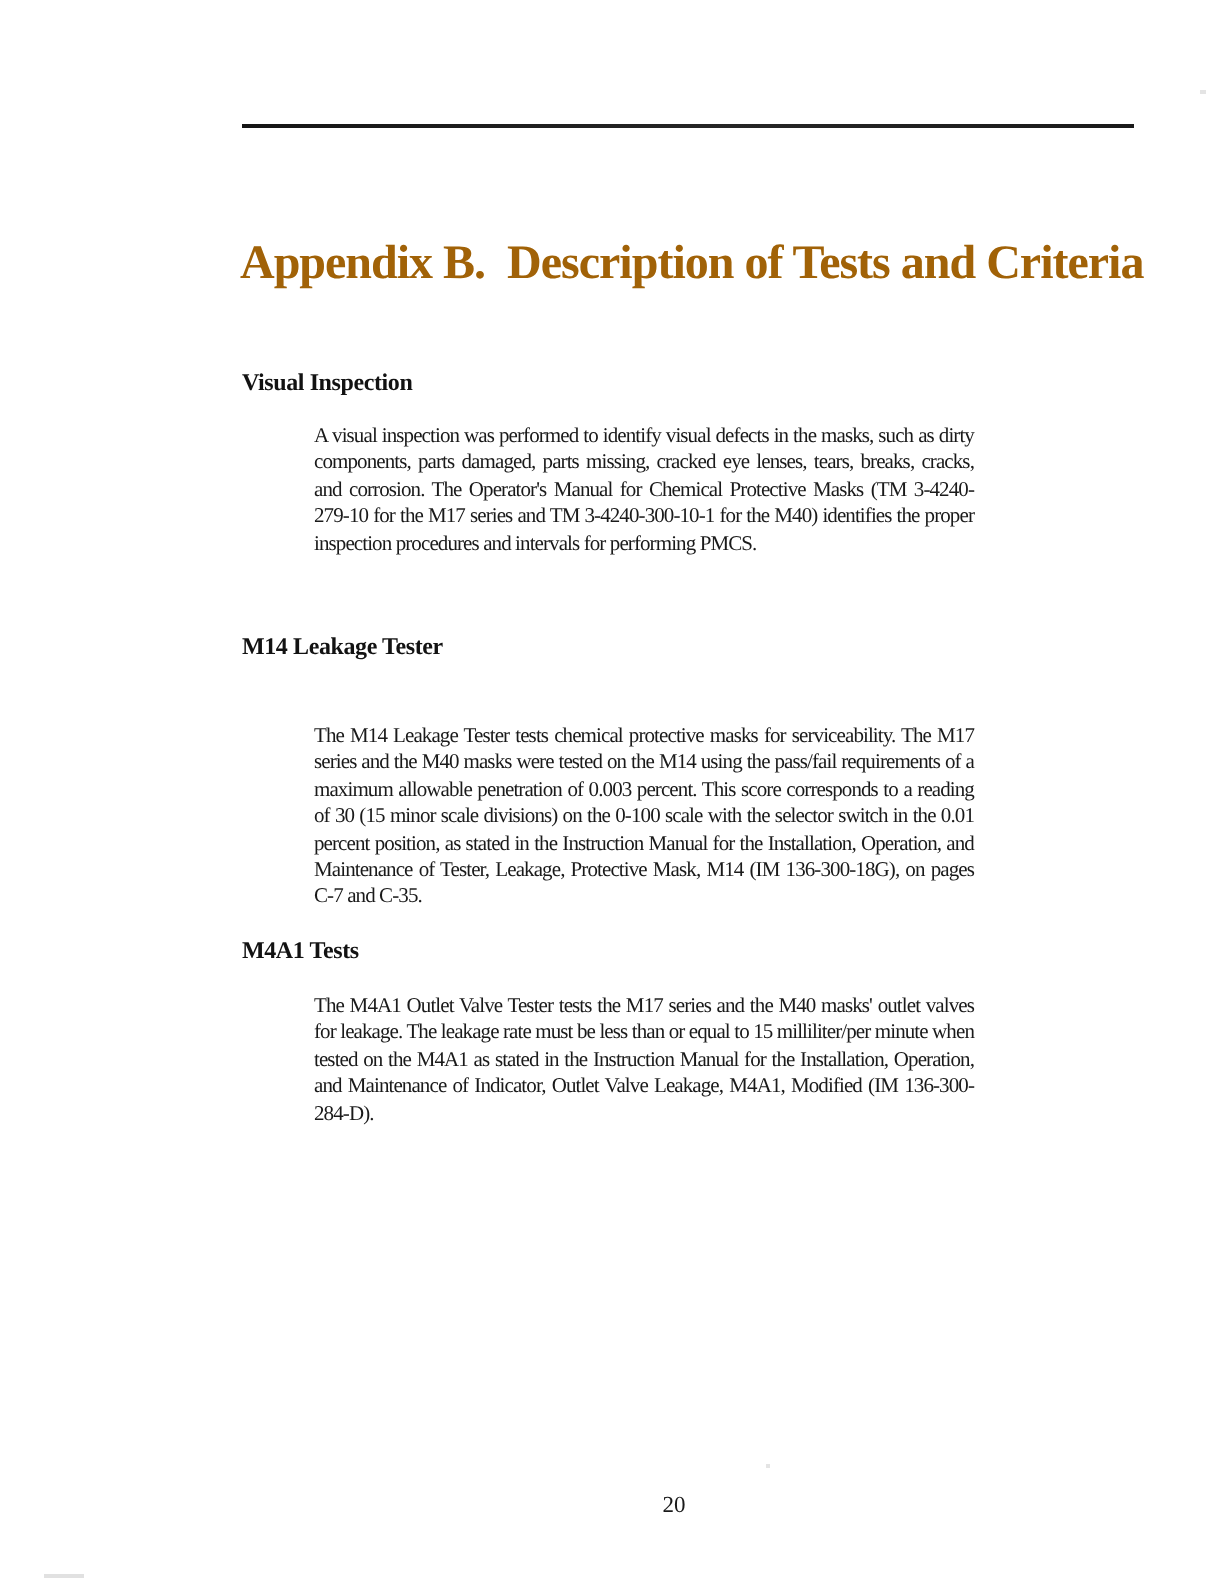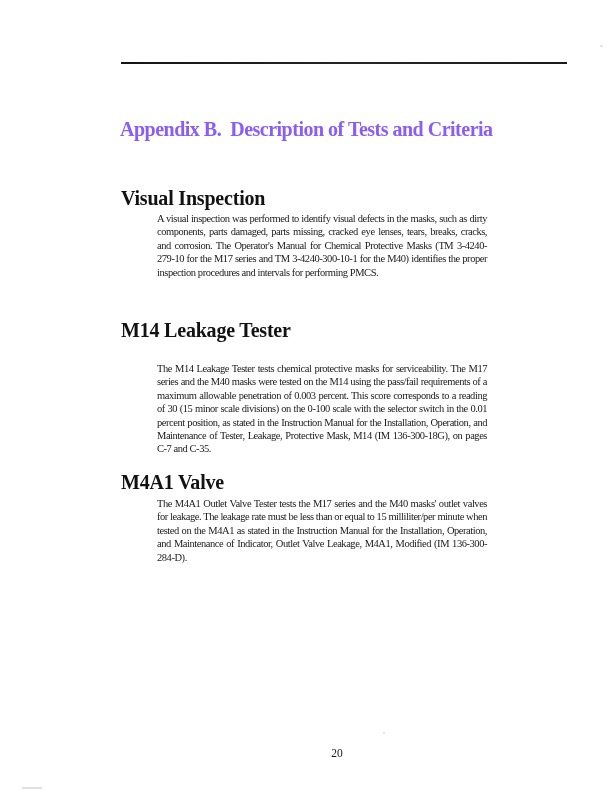--- a/index.html
+++ b/index.html
@@ -22,31 +22,31 @@
     left: 121px;
     top: 62px;
     width: 446px;
     height: 2px;
     background: linear-gradient(90deg, #151515 0%, #262626 55%, #1a1a1a 100%);
   }
   .doc-title {
     position: absolute;
     left: 120px;
     top: 103px;
-    font-size: 20px;
+    font-size: 24px;
     font-weight: bold;
     letter-spacing: -0.5px;
     white-space: pre-wrap;
     line-height: 26px;
-    color: #8b5cf6;
+    color: #a16207;
   }
   .section-heading {
     position: absolute;
     left: 121px;
-    font-size: 20px;
+    font-size: 12px;
     font-weight: bold;
     letter-spacing: -0.2px;
     line-height: 19px;
     color: #121212;
   }
   .section-para {
     position: absolute;
     left: 157px;
     width: 330px;
     font-size: 10.5px;
@@ -88,21 +88,21 @@
   <div class="top-rule"></div>
 
   <h1 class="doc-title">Appendix B.  Description of Tests and Criteria</h1>
 
   <h2 class="section-heading" id="heading-1">Visual Inspection</h2>
   <p class="section-para" id="para-1">A visual inspection was performed to identify visual defects in the masks, such as dirty components, parts damaged, parts missing, cracked eye lenses, tears, breaks, cracks, and corrosion. The Operator's Manual for Chemical Protective Masks (TM 3-4240-279-10 for the M17 series and TM 3-4240-300-10-1 for the M40) identifies the proper inspection procedures and intervals for performing PMCS.</p>
 
   <h2 class="section-heading" id="heading-2">M14 Leakage Tester</h2>
   <p class="section-para" id="para-2">The M14 Leakage Tester tests chemical protective masks for serviceability. The M17 series and the M40 masks were tested on the M14 using the pass/fail requirements of a maximum allowable penetration of 0.003 percent. This score corresponds to a reading of 30 (15 minor scale divisions) on the 0-100 scale with the selector switch in the 0.01 percent position, as stated in the Instruction Manual for the Installation, Operation, and Maintenance of Tester, Leakage, Protective Mask, M14 (IM 136-300-18G), on pages C-7 and C-35.</p>
 
-  <h2 class="section-heading" id="heading-3">M4A1 Valve</h2>
+  <h2 class="section-heading" id="heading-3">M4A1 Tests</h2>
   <p class="section-para" id="para-3">The M4A1 Outlet Valve Tester tests the M17 series and the M40 masks' outlet valves for leakage. The leakage rate must be less than or equal to 15 milliliter/per minute when tested on the M4A1 as stated in the Instruction Manual for the Installation, Operation, and Maintenance of Indicator, Outlet Valve Leakage, M4A1, Modified (IM 136-300-284-D).</p>
 
   <div class="page-number">20</div>
 
   <div class="artifact a1"></div>
   <div class="artifact a2"></div>
   <div class="artifact a3"></div>
 
 </div>
 

